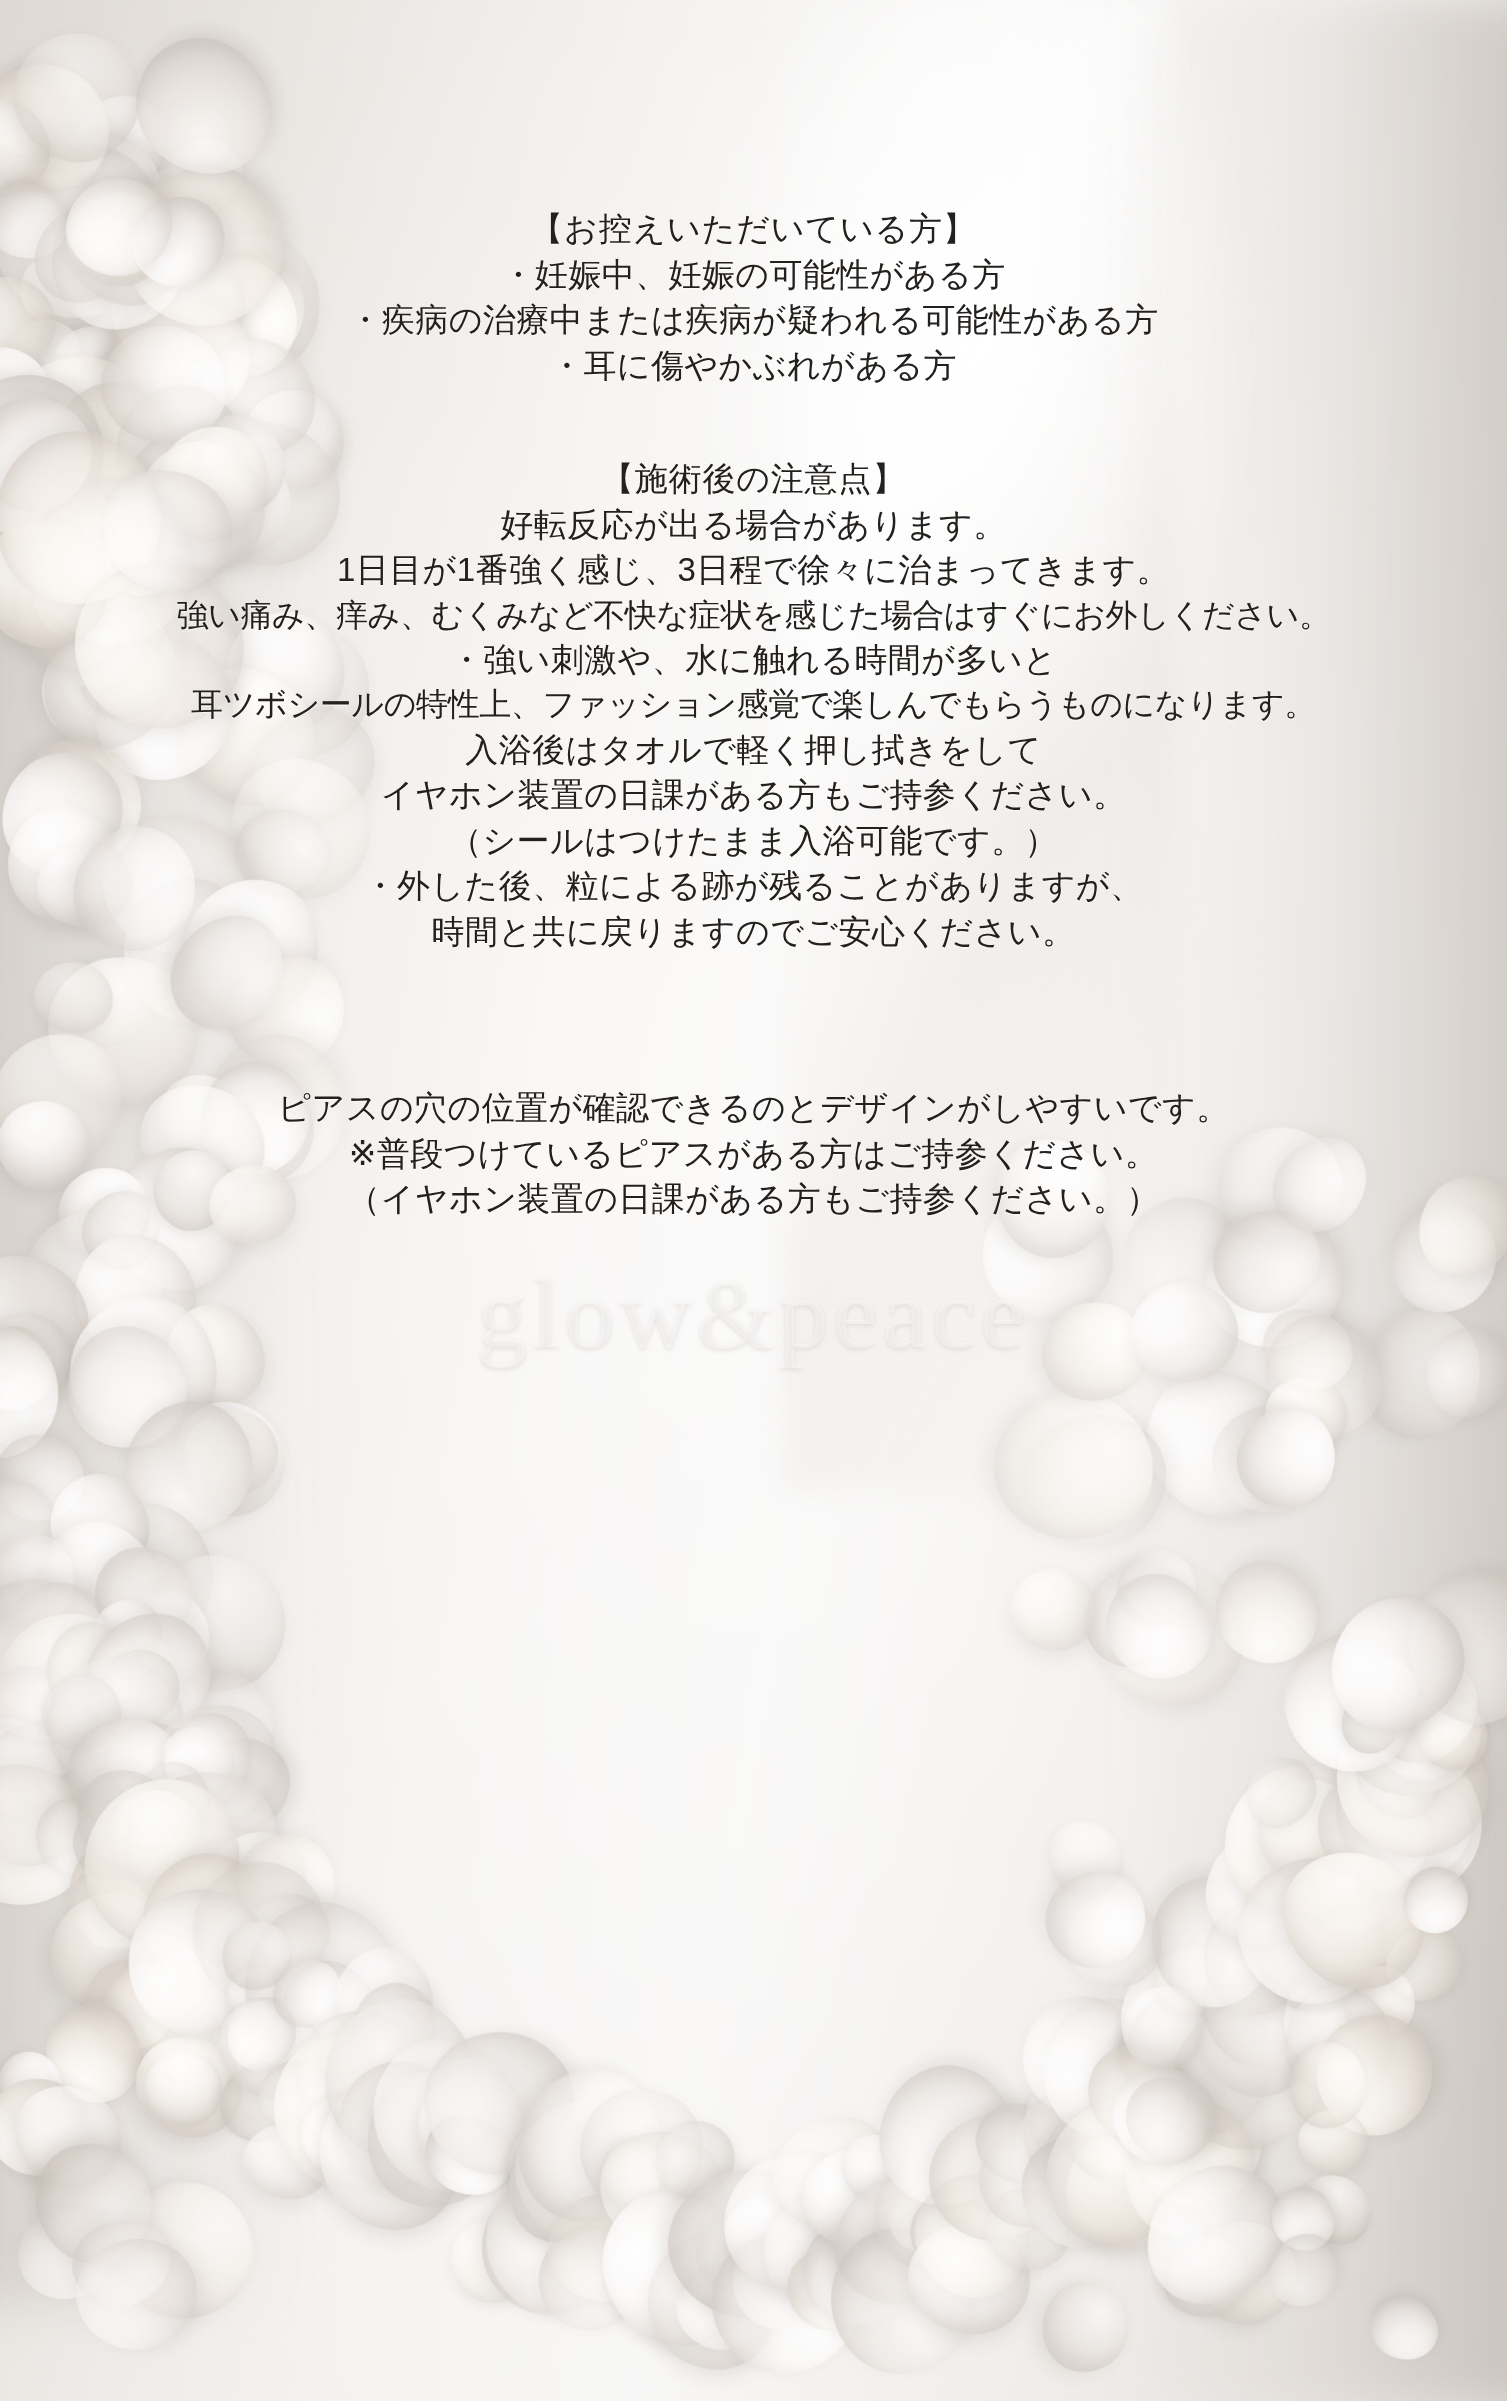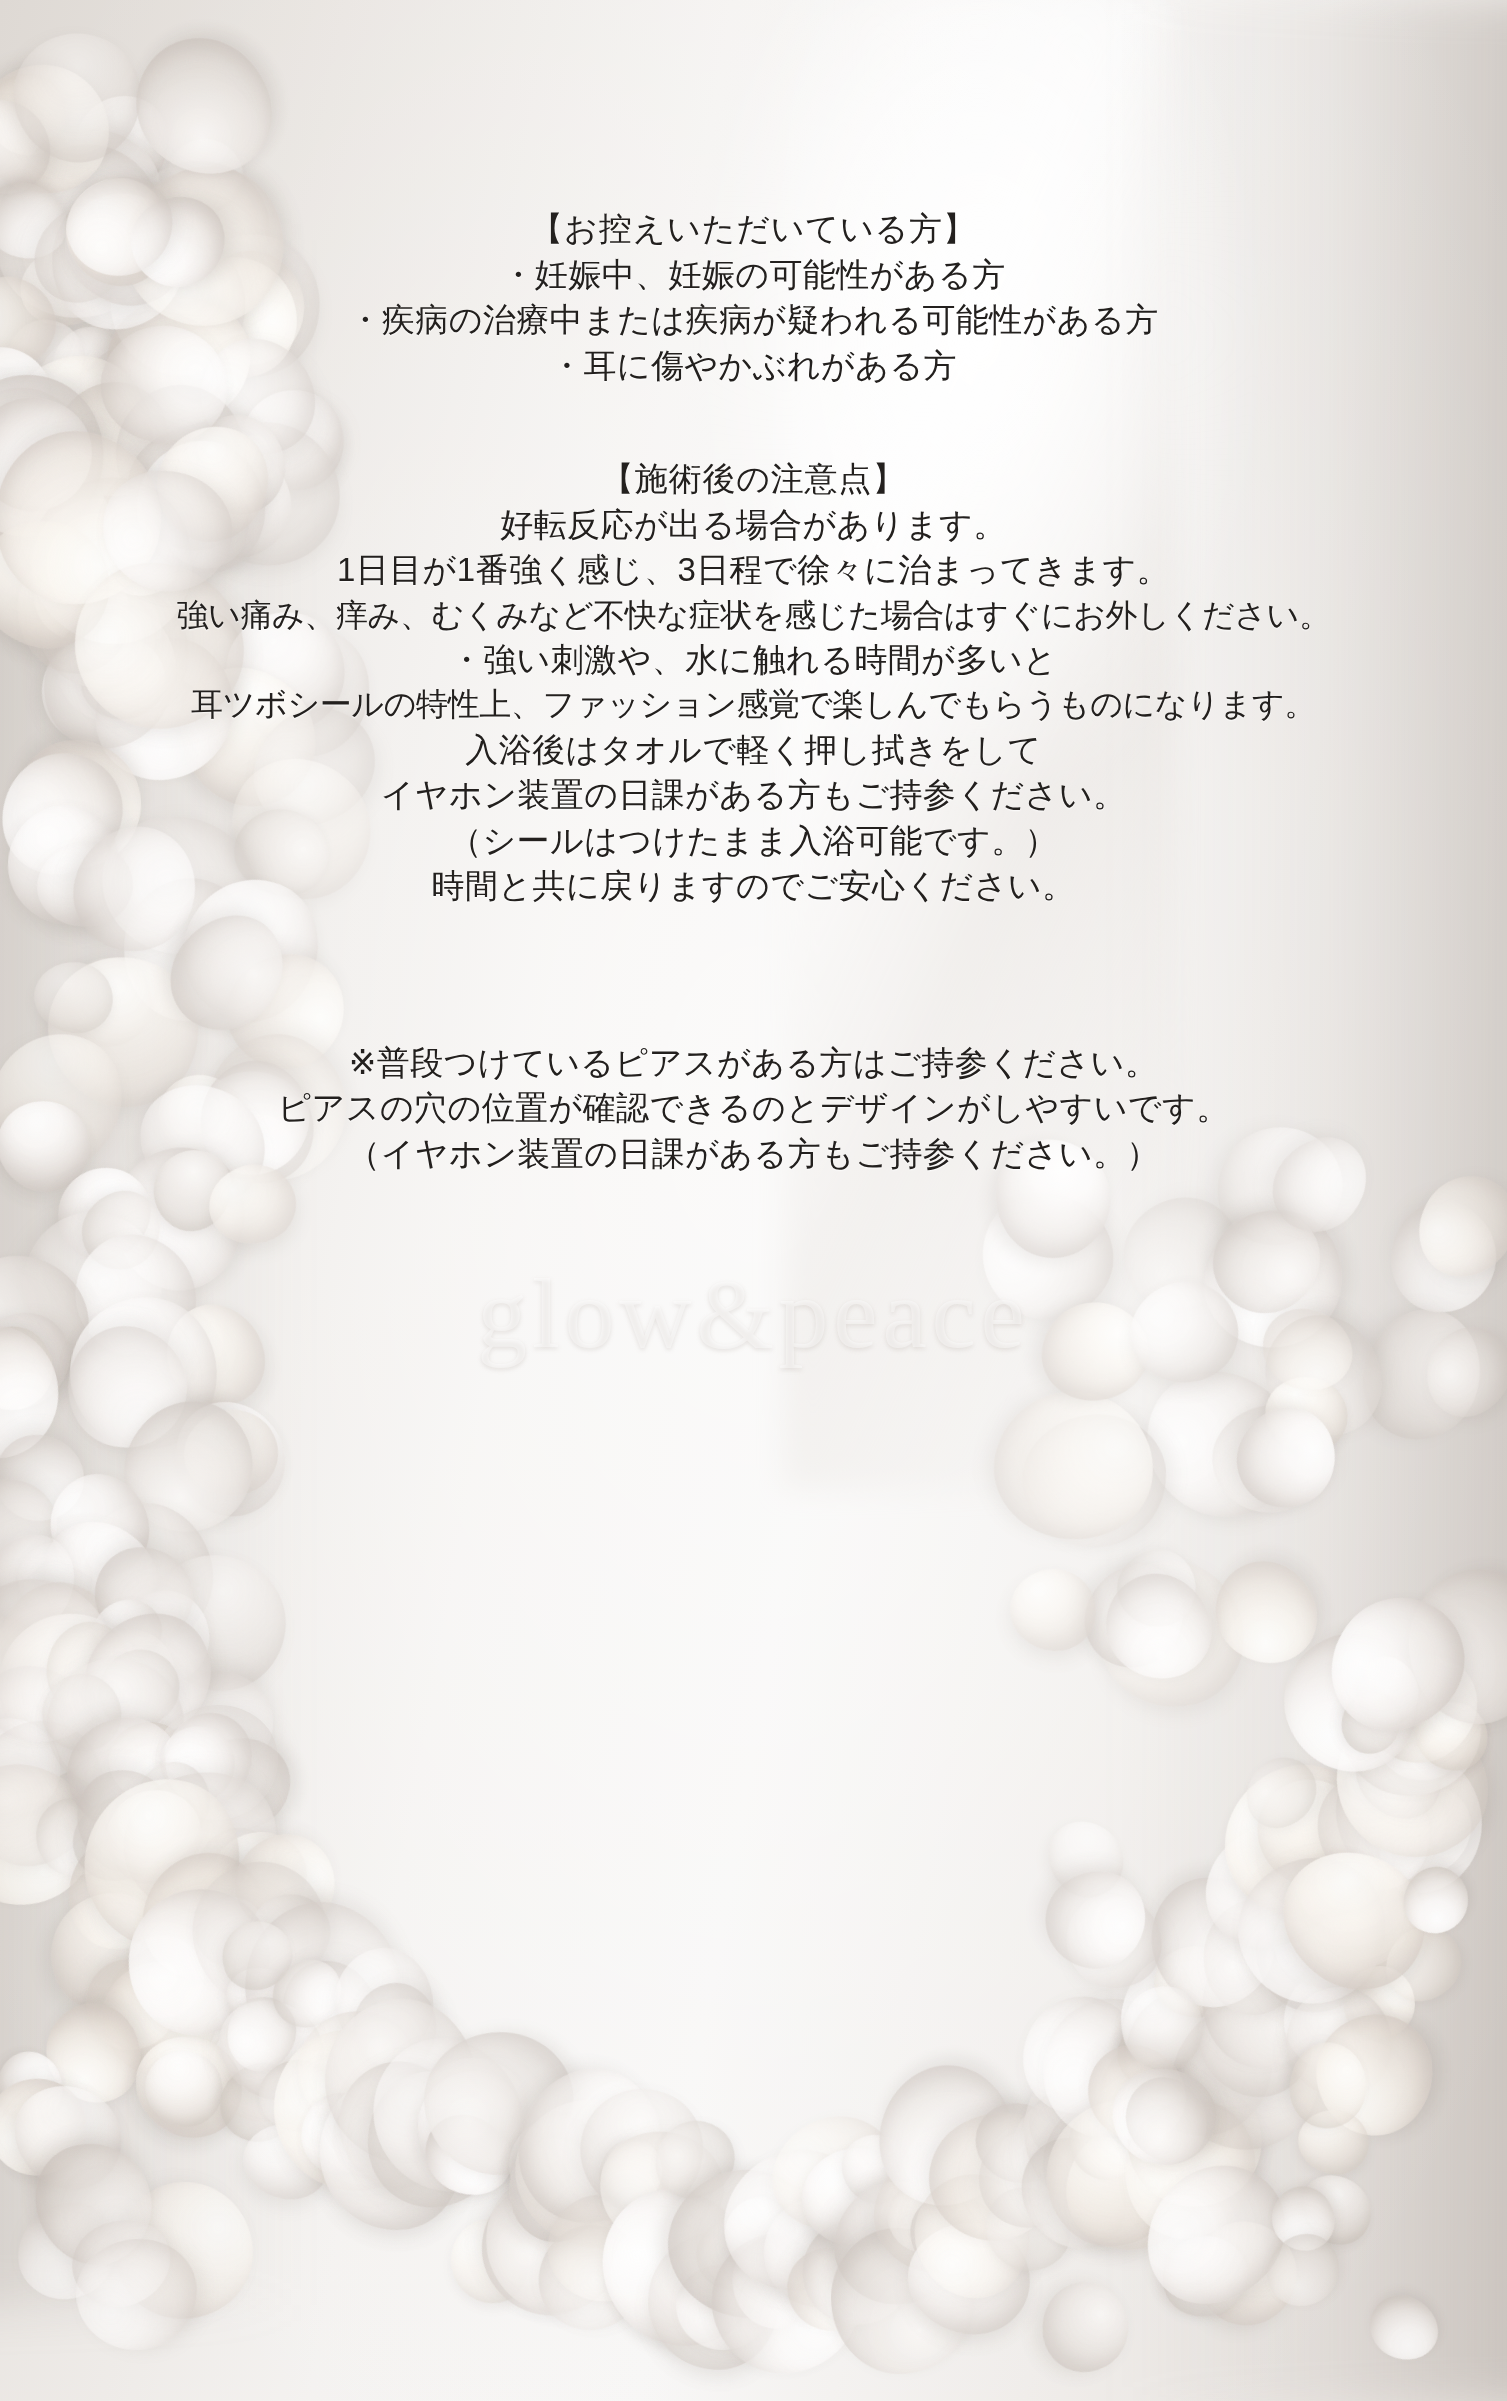--- a/index.html
+++ b/index.html
@@ -536,28 +536,29 @@
     <div class="block">
       <div class="heading">【施術後の注意点】</div>
       <div class="line">好転反応が出る場合があります。</div>
       <div class="line">1日目が1番強く感じ、3日程で徐々に治まってきます。</div>
       <div class="line wide">強い痛み、痒み、むくみなど不快な症状を感じた場合はすぐにお外しください。</div>
       <div class="line">・強い刺激や、水に触れる時間が多いと</div>
       <div class="line wide">耳ツボシールの特性上、ファッション感覚で楽しんでもらうものになります。</div>
       <div class="line">入浴後はタオルで軽く押し拭きをして</div>
       <div class="line">イヤホン装置の日課がある方もご持参ください。</div>
       <div class="line">（シールはつけたまま入浴可能です。）</div>
+      <div class="line">・外した後、粒による跡が残ることがありますが、</div>
       <div class="line">時間と共に戻りますのでご安心ください。</div>
     </div>
 
     <div class="gap-xl"></div>
 
 
     <div class="gap-lg"></div>
 
     <div class="block">
+      <div class="line">ピアスの穴の位置が確認できるのとデザインがしやすいです。</div>
       <div class="line">※普段つけているピアスがある方はご持参ください。</div>
-      <div class="line">ピアスの穴の位置が確認できるのとデザインがしやすいです。</div>
       <div class="line">（イヤホン装置の日課がある方もご持参ください。）</div>
     </div>
   </div>
 </div>
 
 
 </body></html>

